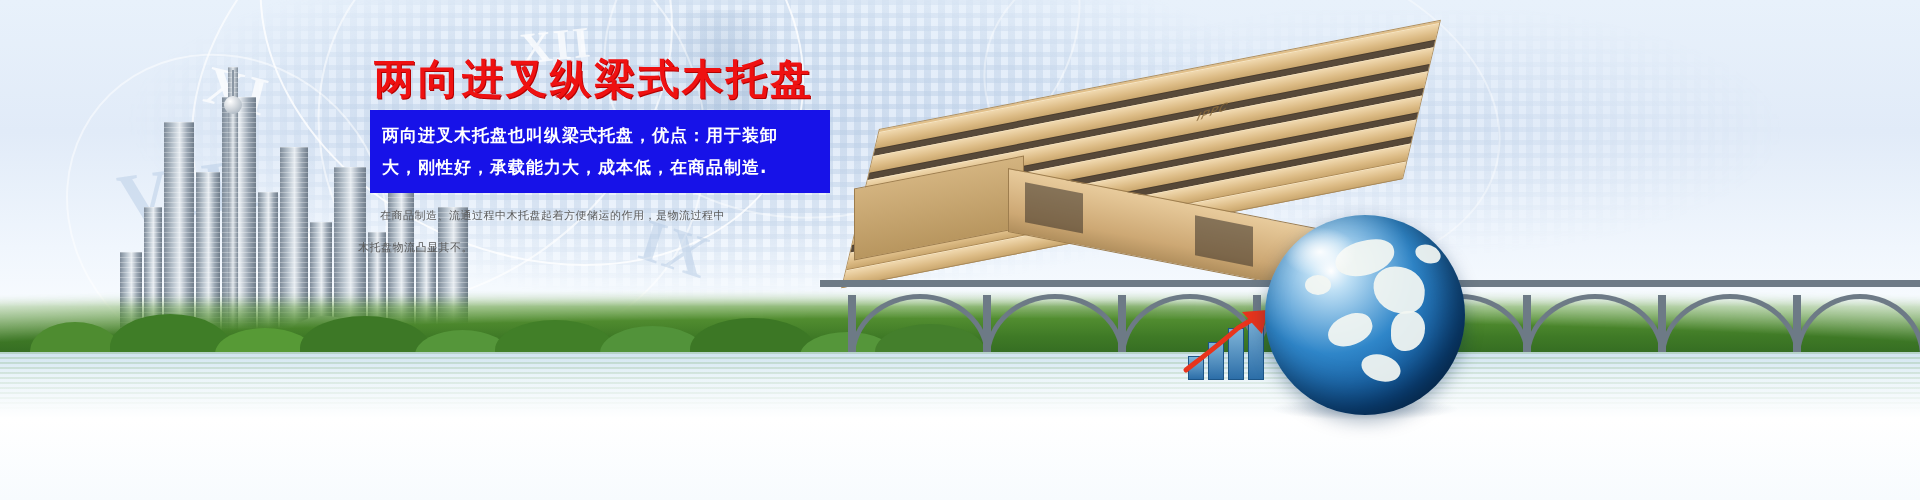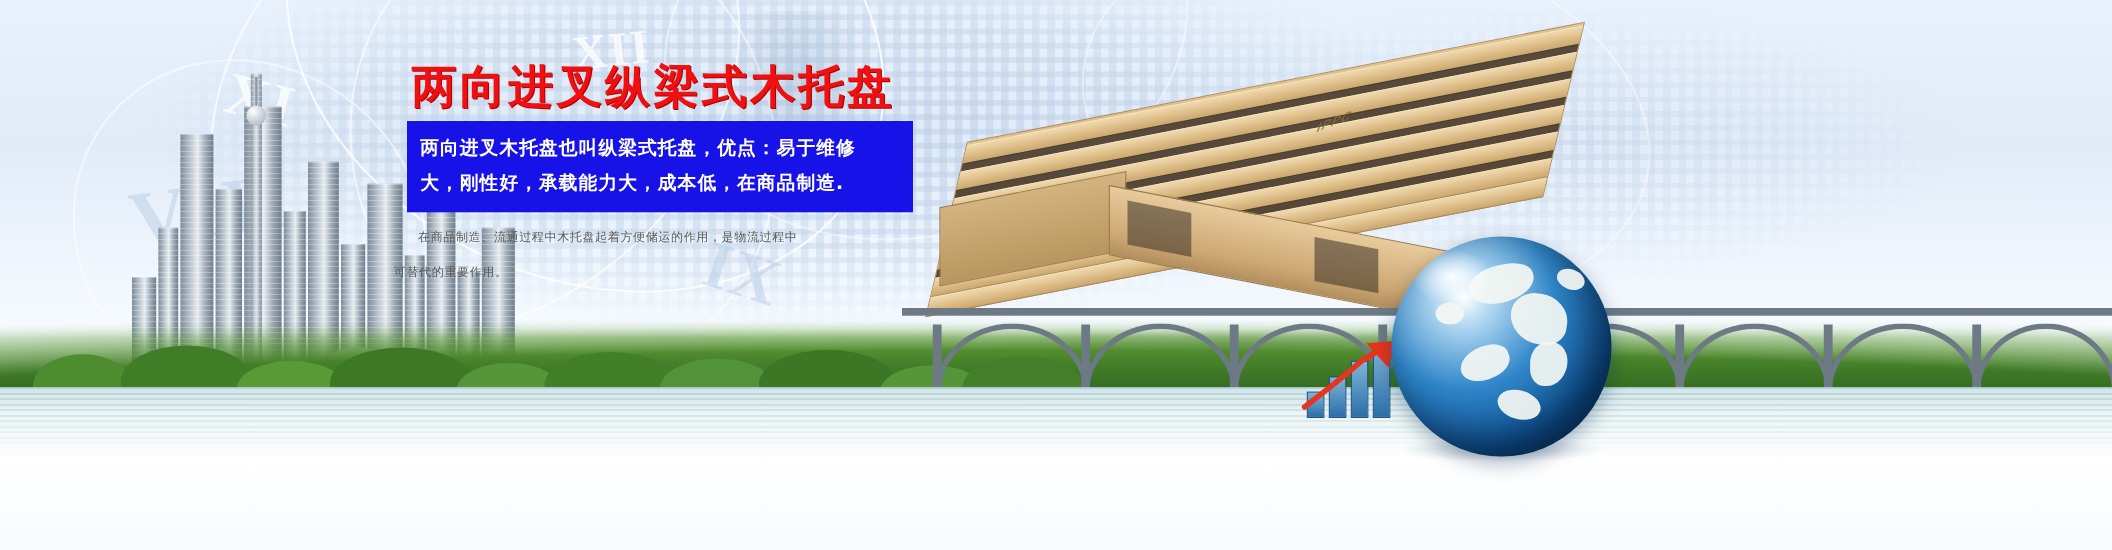--- a/index.html
+++ b/index.html
@@ -243,22 +243,22 @@
     <div class="cont" style="left:62px;top:100px;width:46px;height:30px;border-radius:55% 45% 50% 50%;transform:rotate(-20deg);"></div>
     <div class="cont" style="left:96px;top:140px;width:40px;height:26px;border-radius:50%;transform:rotate(16deg);"></div>
     <div class="cont" style="left:40px;top:60px;width:26px;height:20px;border-radius:50%;"></div>
     <div class="cont" style="left:150px;top:30px;width:26px;height:18px;border-radius:50%;transform:rotate(20deg);"></div>
     <div class="glare"></div>
   </div>
 
   <div class="title">两向进叉纵梁式木托盘</div>
 
   <div class="bluebox">
-    <div>两向进叉木托盘也叫纵梁式托盘，优点：易于维修</div>
+    <div>两向进叉木托盘也叫纵梁式托盘，优点：用于装卸</div>
     <div>大，刚性好，承载能力大，成本低，在商品制造.</div>
   </div>
 
   <div class="para">
     <p class="ind">在商品制造、流通过程中木托盘起着方便储运的作用，是物流过程中</p>
-    <p>可替代的重要作用。</p>
+    <p>木托盘物流凸显其不。</p>
   </div>
 
 </div>
 
 </body></html>

